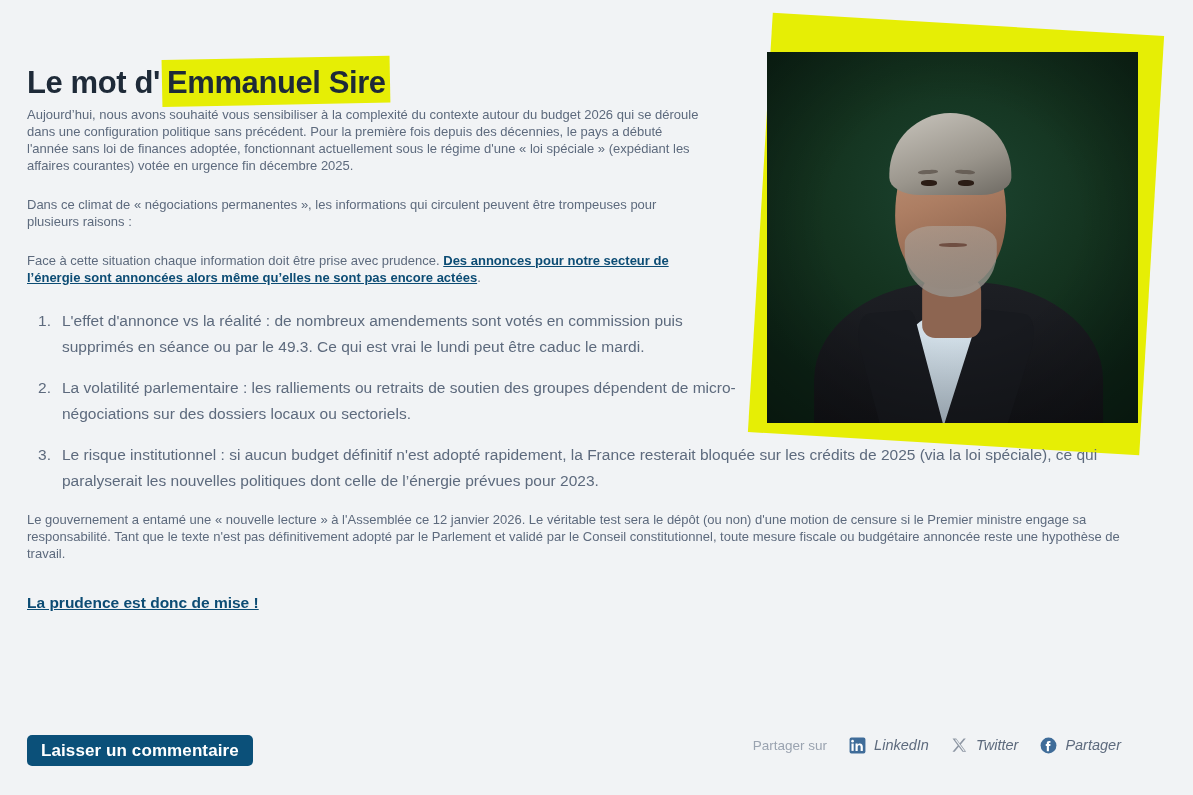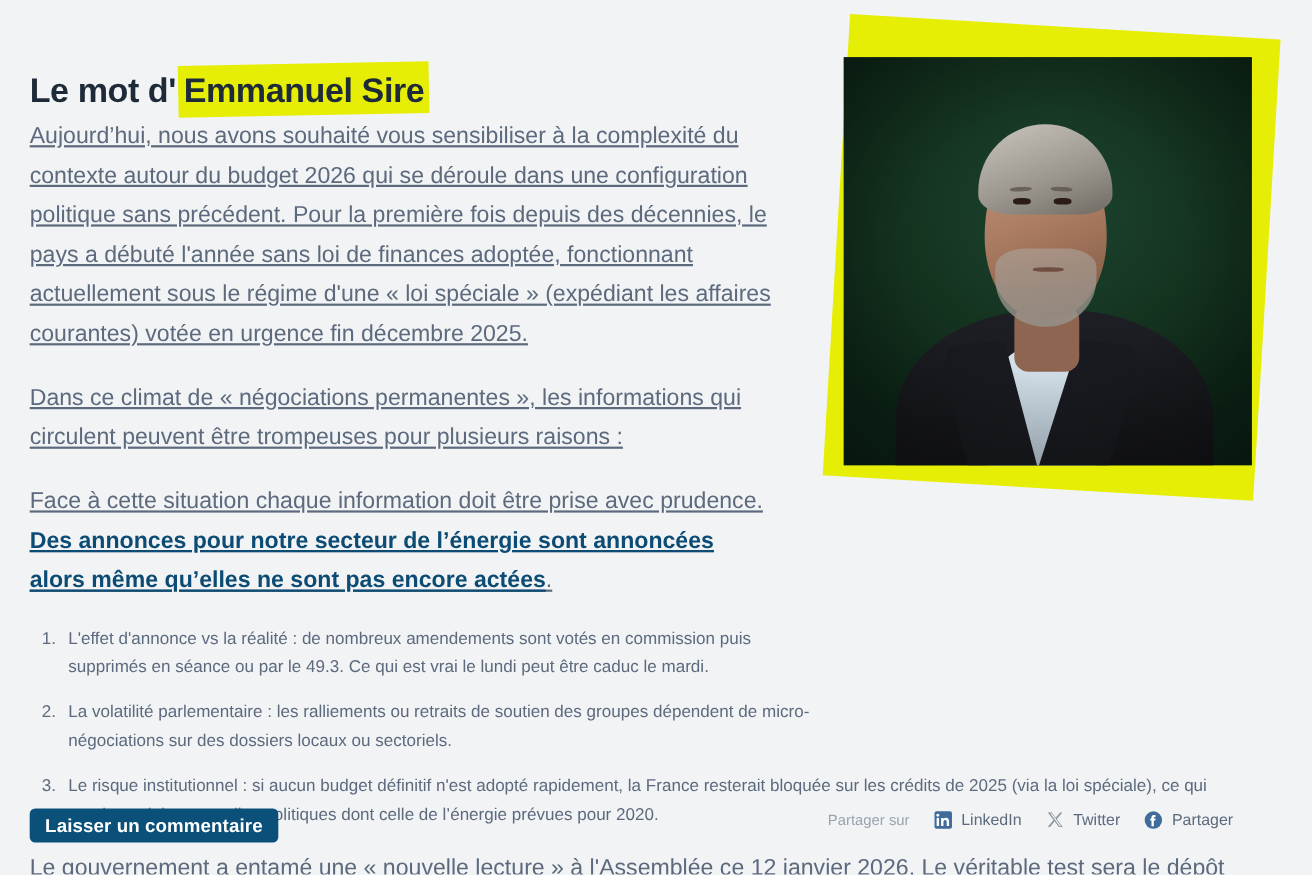--- a/index.html
+++ b/index.html
@@ -60,25 +60,24 @@
   
   .content {
     position: absolute;
     left: 27px;
     top: 106px;
     width: 1140px;
   }
 
   p.body-text {
     margin: 0 0 22px 0;
-    font-size: 21px;
-    line-height: 36px;
+    font-size: 13px;
+    line-height: 17px;
     color: #5d6a7d;
     font-weight: 400;
-    text-decoration: underline;
   }
   p.narrow {
     width: 677px;
   }
   p.wide {
     width: 1112px;
   }
   .emph {
     color: #0c4c74;
     font-weight: 700;
@@ -152,24 +151,25 @@
     gap: 0;
   }
   .share-label {
     font-size: 13.5px;
     color: #9aa3b0;
     margin-right: 22px;
     white-space: nowrap;
   }
   .share-item {
     display: flex;
-    align-items: center;
+    align-items: flex-start;
     margin-right: 22px;
     text-decoration: none;
     cursor: pointer;
+    font-style: italic;
   }
   .share-item:last-child { margin-right: 0; }
   .share-item .label {
     font-size: 14.5px;
     color: #5d6a7d;
     margin-left: 8px;
     white-space: nowrap;
   }
   .ic {
     width: 17px;
@@ -363,21 +363,21 @@
 
     <p class="body-text narrow">Aujourd’hui, nous avons souhaité vous sensibiliser à la complexité du contexte autour du budget 2026 qui se déroule dans une configuration politique sans précédent. Pour la première fois depuis des décennies, le pays a débuté l'année sans loi de finances adoptée, fonctionnant actuellement sous le régime d'une « loi spéciale » (expédiant les affaires courantes) votée en urgence fin décembre 2025.</p>
 
     <p class="body-text narrow">Dans ce climat de « négociations permanentes », les informations qui circulent peuvent être trompeuses pour plusieurs raisons :</p>
 
     <p class="body-text narrow"><span>Face à cette situation chaque information doit être prise avec prudence. </span><a class="emph" href="#">Des annonces pour notre secteur de l’énergie sont annoncées alors même qu’elles ne sont pas encore actées</a><span>.</span></p>
 
     <ol class="reasons">
       <li class="li-narrow">L'effet d'annonce vs la réalité : de nombreux amendements sont votés en commission puis supprimés en séance ou par le 49.3. Ce qui est vrai le lundi peut être caduc le mardi.</li>
       <li class="li-narrow">La volatilité parlementaire : les ralliements ou retraits de soutien des groupes dépendent de micro-négociations sur des dossiers locaux ou sectoriels.</li>
-      <li class="li-wide">Le risque institutionnel : si aucun budget définitif n'est adopté rapidement, la France resterait bloquée sur les crédits de 2025 (via la loi spéciale), ce qui paralyserait les nouvelles politiques dont celle de l’énergie prévues pour 2020.</li>
+      <li class="li-wide">Le risque institutionnel : si aucun budget définitif n'est adopté rapidement, la France resterait bloquée sur les crédits de 2025 (via la loi spéciale), ce qui paralyserait les nouvelles politiques dont celle de l’énergie prévues pour 2023.</li>
     </ol>
 
     <p class="body-text wide">Le gouvernement a entamé une « nouvelle lecture » à l'Assemblée ce 12 janvier 2026. Le véritable test sera le dépôt (ou non) d'une motion de censure si le Premier ministre engage sa responsabilité. Tant que le texte n'est pas définitivement adopté par le Parlement et validé par le Conseil constitutionnel, toute mesure fiscale ou budgétaire annoncée reste une hypothèse de travail.</p>
 
     <p class="closing">La prudence est donc de mise !</p>
   </div>
 
   <button class="comment-button">Laisser un commentaire</button>
 
   <div class="share-row">

